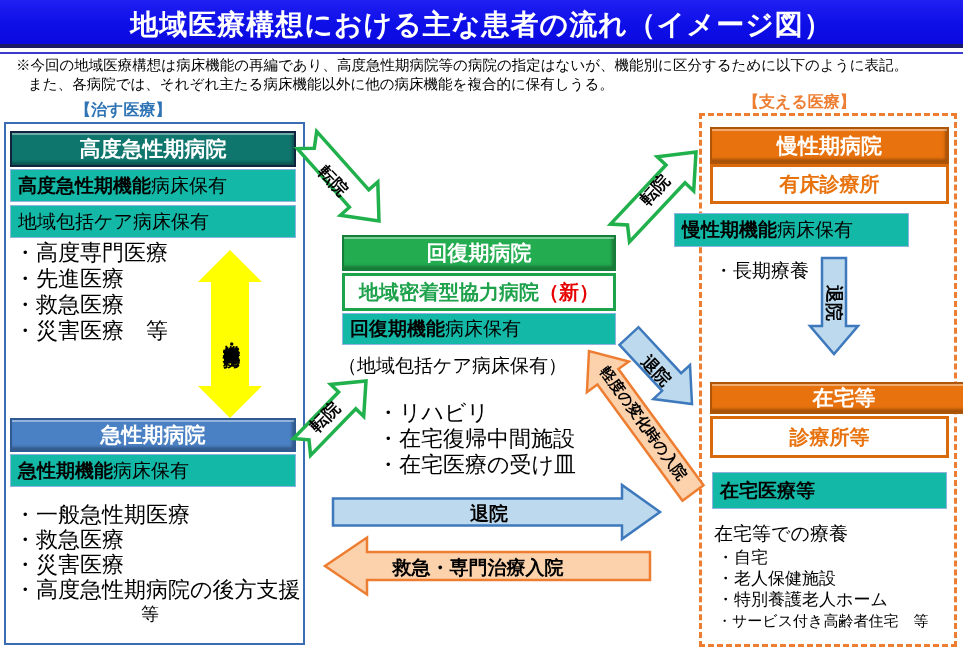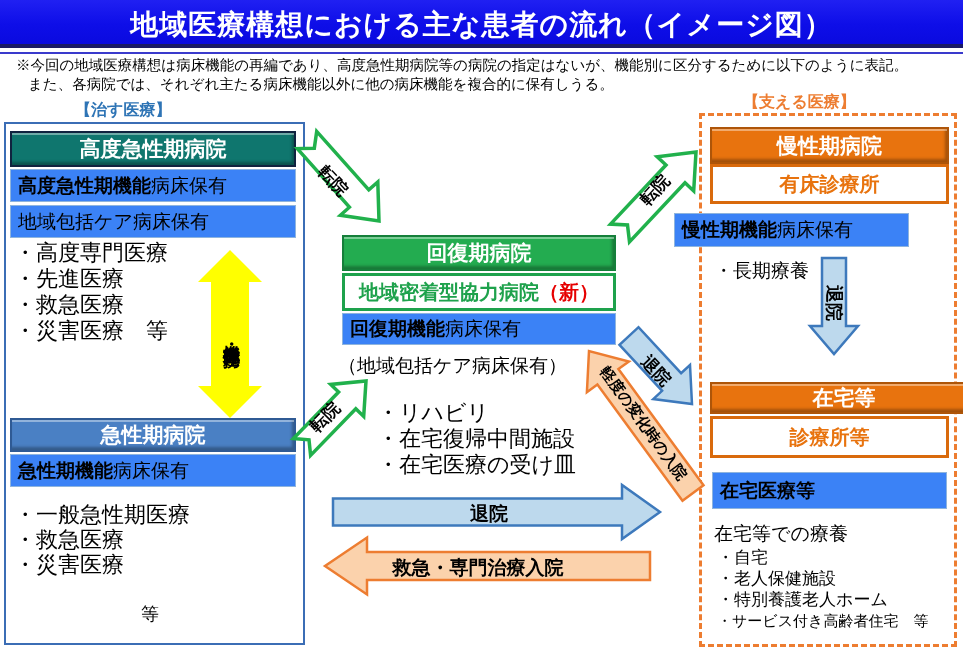--- a/index.html
+++ b/index.html
@@ -32,21 +32,21 @@
   
   .hdr{position:absolute;box-sizing:border-box;display:flex;align-items:center;justify-content:center;
     color:#fff;font-weight:bold;font-size:21px;z-index:2;
     box-shadow:inset 0 2px 0 rgba(255,255,255,.4), inset -2px -3px 3px rgba(0,0,0,.3);}
   .hdr-navy{background:#0f766e;border:2px solid #10233F;text-align:right;}
   .hdr-blue{background:#4A80C4;border:2px solid #2F5A94;}
   .hdr-green{background:#23AC50;border:2px solid #157F3A;}
   .hdr-orange{background:#E8730E;border:2px solid #AE5508;}
 
   
-  .bed-box{position:absolute;box-sizing:border-box;background:#3b82f6;border:1.5px solid #8EB4DE;
+  .bed-box{position:absolute;box-sizing:border-box;background:#14b8a6;border:1.5px solid #8EB4DE;
     display:flex;align-items:center;padding-left:7px;font-size:19px;z-index:2;}
   .bed-box .b{font-weight:bold;}
   .frame-orange{position:absolute;box-sizing:border-box;background:#fff;border:3px solid #D96A0C;
     display:flex;align-items:center;justify-content:center;
     color:#E8730E;font-weight:bold;font-size:20px;z-index:2;}
   .frame-green{position:absolute;box-sizing:border-box;background:#fff;border:3px solid #1EA24C;
     display:flex;align-items:center;justify-content:center;font-weight:bold;font-size:20px;z-index:2;}
   .frame-green .g{color:#1EA24C;}
   .frame-green .r{color:#E60000;}
 
@@ -115,20 +115,21 @@
 
   <div class="bed-box" style="left:10px;top:454px;width:286px;height:33px;">
     <span class="b">急性期機能</span>
       <span>病床保有</span>
   </div>
 
   <div class="bullets bullets2" style="left:14px;top:502px;">
     <div>・一般急性期医療</div>
     <div>・救急医療</div>
     <div>・災害医療</div>
+    <div>・高度急性期病院の後方支援</div>
   </div>
   <div class="tail-center" style="left:15px;top:602px;">等</div>
 
   <div class="hdr hdr-green" style="left:342px;top:235px;width:274px;height:36px;">回復期病院</div>
 
   <div class="frame-green" style="left:342px;top:273px;width:274px;height:38px;">
     <span class="g">地域密着型協力病院</span>
       <span class="r">（新）</span>
   </div>
 

